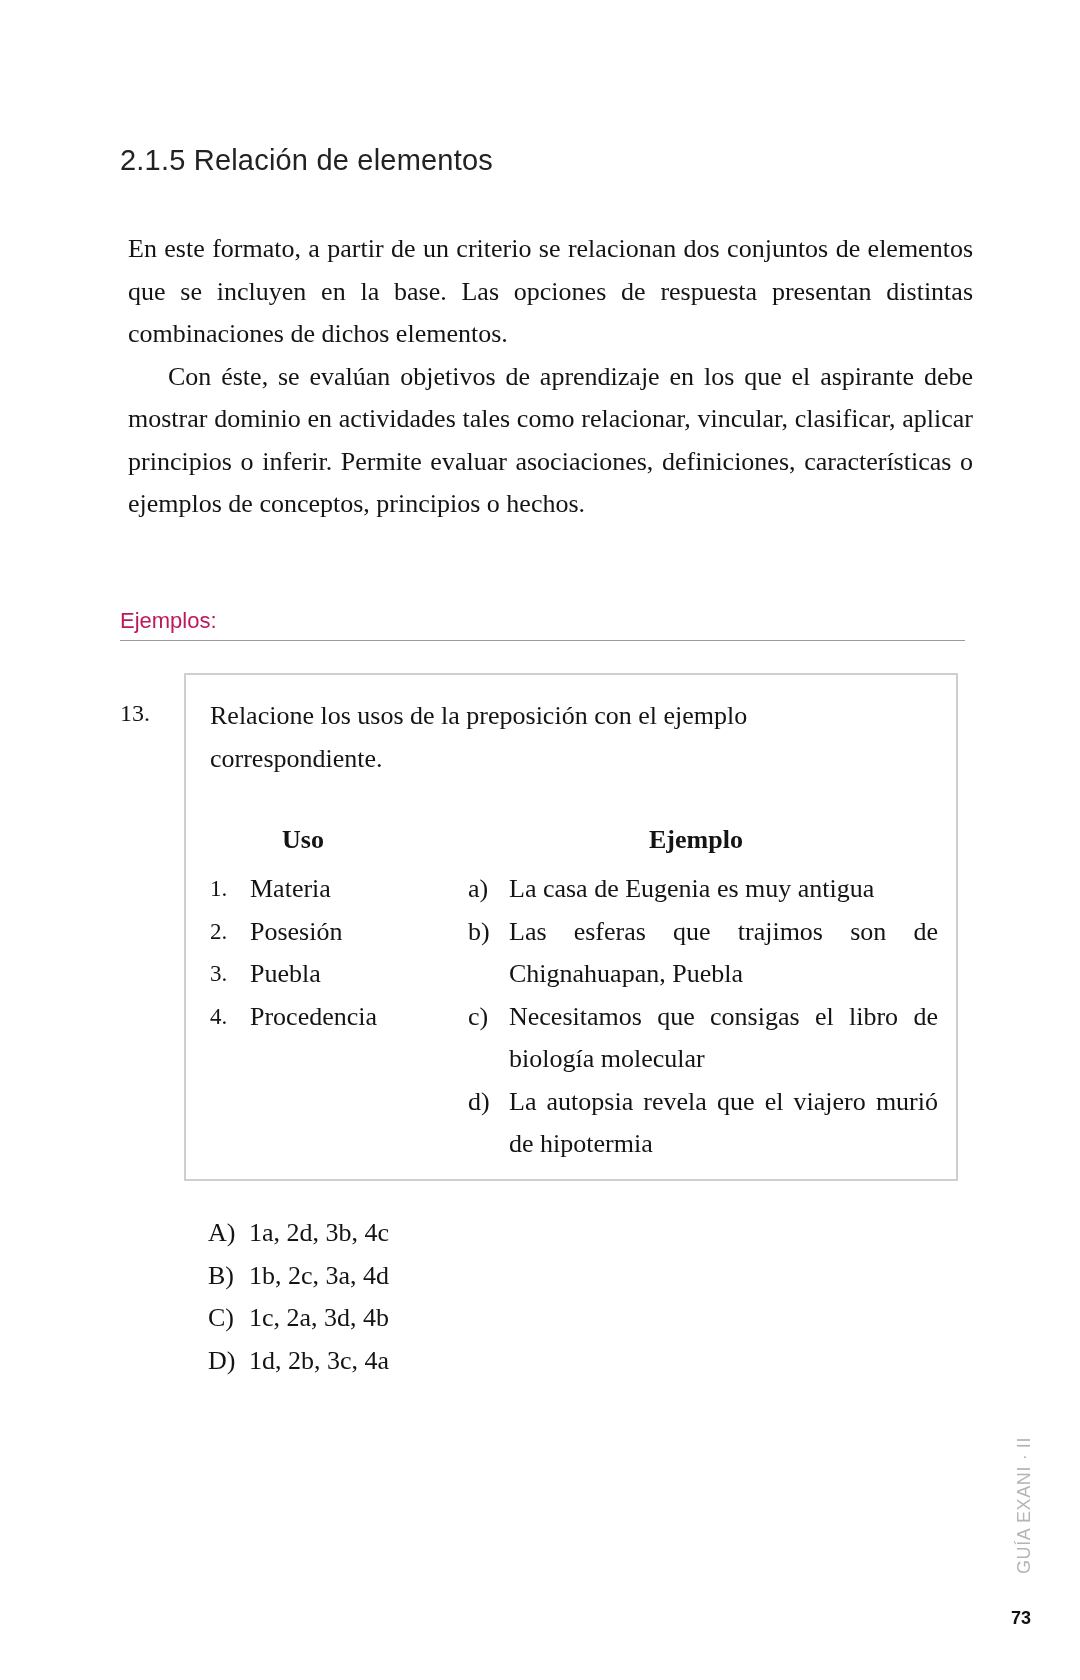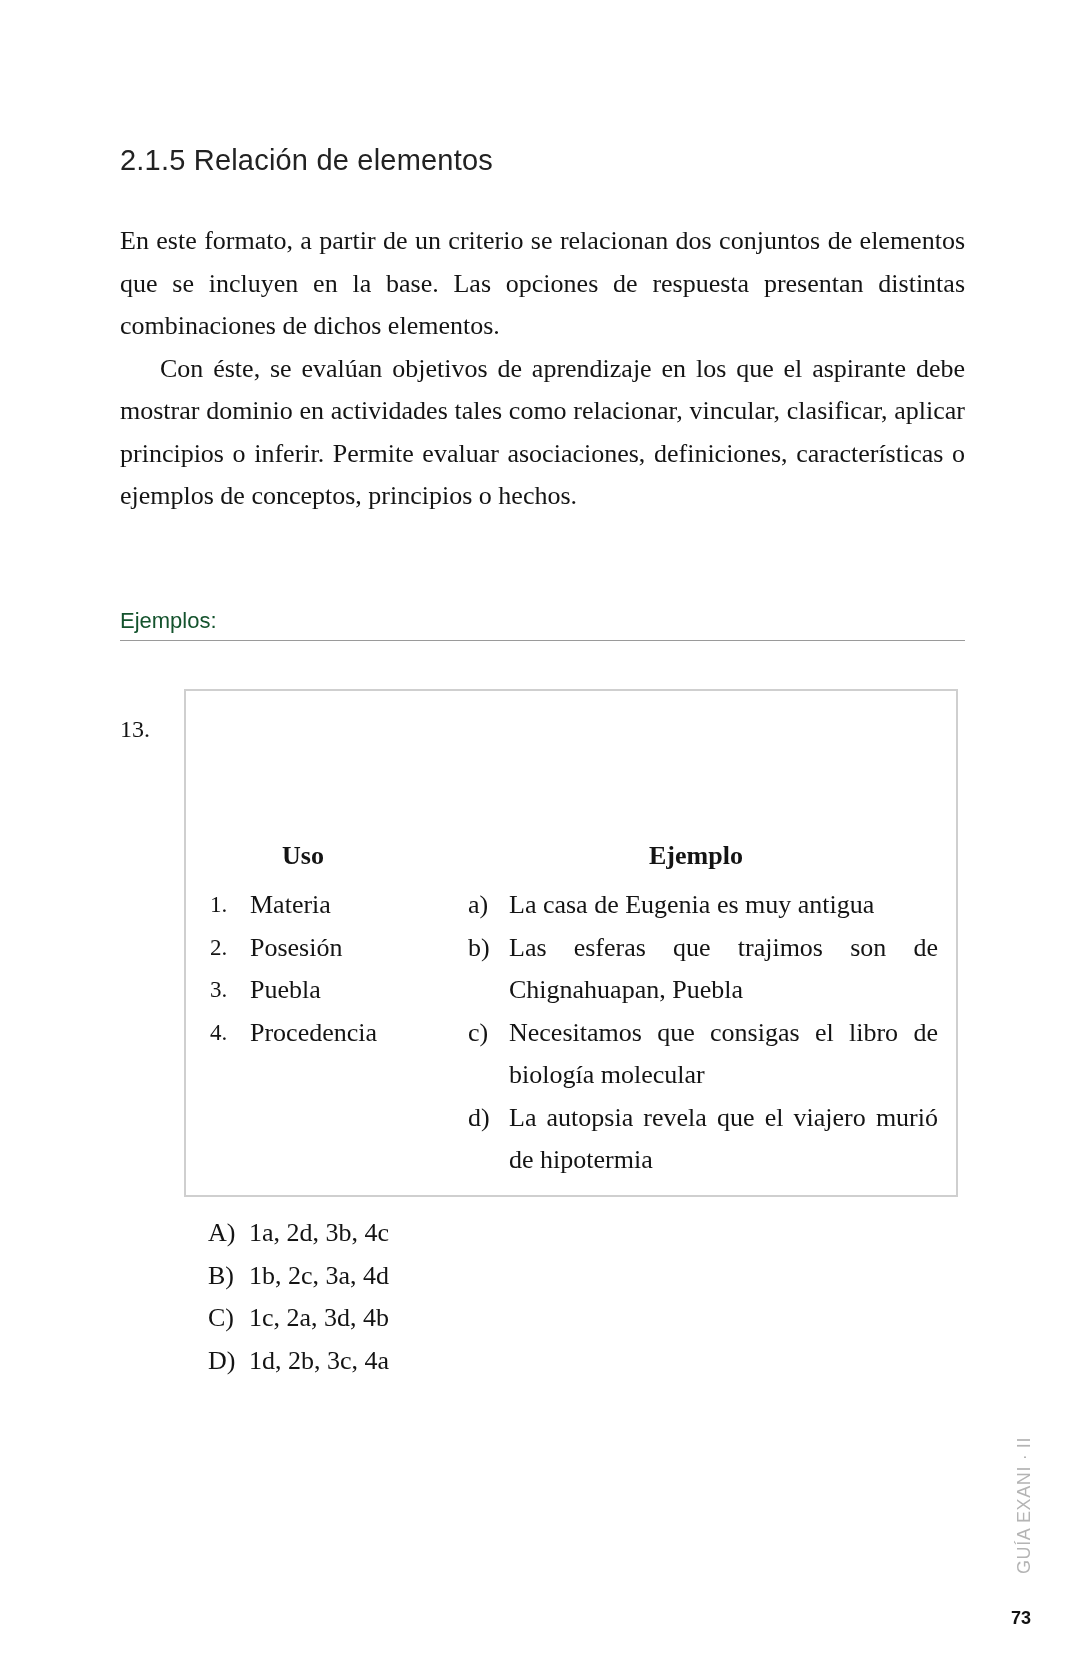--- a/index.html
+++ b/index.html
@@ -9,21 +9,20 @@
   }
   body {
     width: 1080px;
     height: 1680px;
     position: relative;
     overflow: hidden;
     color: #141414;
   }
   .serif {
     font-family: "Liberation Serif", "DejaVu Serif", serif;
-    margin-top: 16px;
   }
   .sans {
     font-family: "Liberation Sans", "DejaVu Sans", sans-serif;
   }
   .section-title {
     position: absolute;
     left: 120px;
     top: 144px;
     font-size: 29px;
     font-weight: 400;
@@ -32,34 +31,34 @@
     margin: 0;
   }
   .body-text {
     position: absolute;
     left: 120px;
     top: 220px;
     width: 845px;
     font-size: 26px;
     line-height: 42.5px;
     text-align: justify;
-    margin: 0;
+    margin: 8px;
   }
   .body-text p {
     margin: 0;
   }
   .body-text p.indent {
     text-indent: 40px;
   }
   .examples-label {
     position: absolute;
     left: 120px;
     top: 608px;
     font-size: 22px;
-    color: #14532d;
+    color: #be185d;
     margin: 0;
   }
   .examples-rule {
     position: absolute;
     left: 120px;
     top: 640px;
     width: 845px;
     height: 0;
     border-top: 1.5px solid #9a9a9a;
   }
@@ -181,20 +180,21 @@
   <p>En este formato, a partir de un criterio se relacionan dos conjuntos de elementos que se incluyen en la base. Las opciones de respuesta presentan distintas combinaciones de dichos elementos.</p>
   <p class="indent">Con éste, se evalúan objetivos de aprendizaje en los que el aspi­rante debe mostrar dominio en actividades tales como relacionar, vincular, clasificar, aplicar principios o inferir. Permite evaluar asociaciones, definiciones, características o ejemplos de conceptos, principios o hechos.</p>
 </div>
 
 <div class="examples-label sans">Ejemplos:</div>
 <div class="examples-rule"></div>
 
 <div class="question-number serif">13.</div>
 
 <div class="question-box serif">
+  <div class="question-stem">Relacione los usos de la preposición con el ejemplo correspondiente.</div>
 
   <div class="col-header uso">Uso</div>
   <div class="col-header ejemplo">Ejemplo</div>
 
   <ul class="uso-list">
     <li>
       <span class="num">1.</span>
       <span>Materia</span>
     </li>
     <li>

